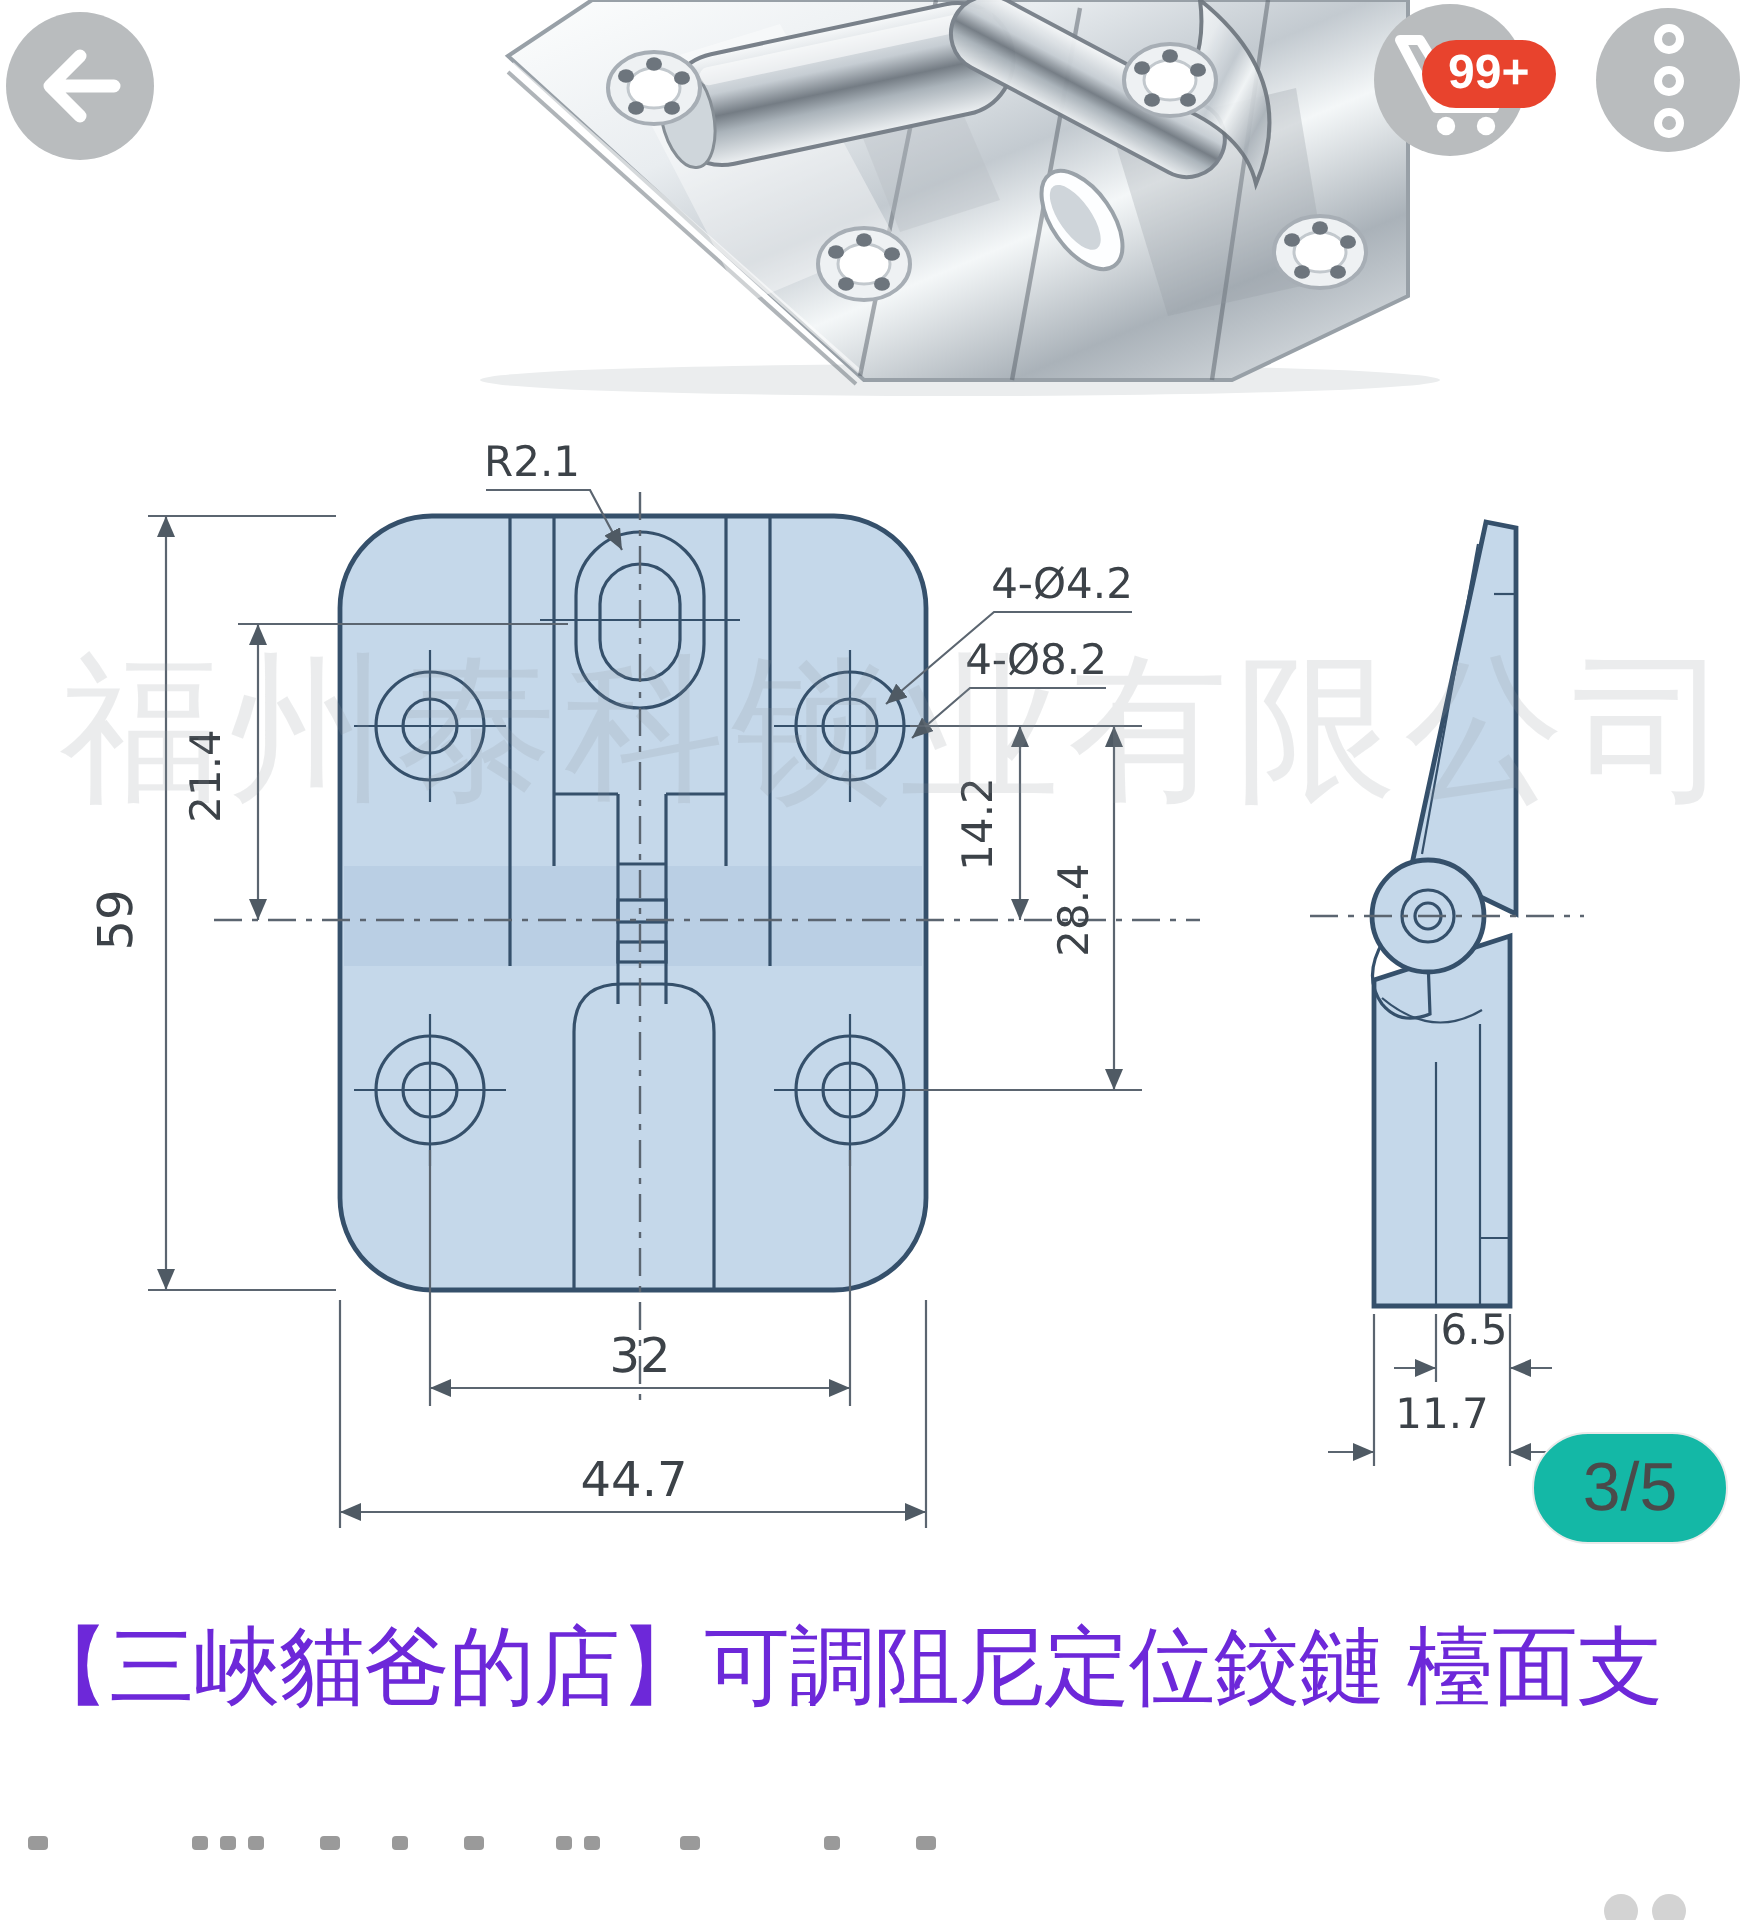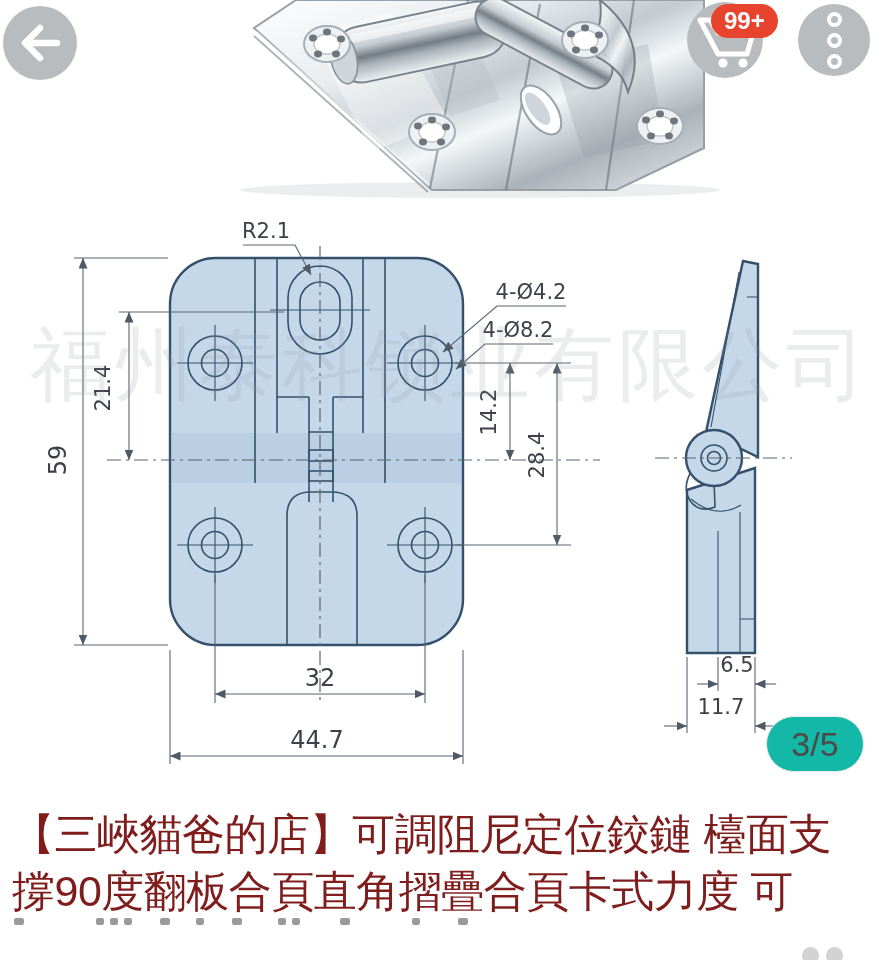--- a/index.html
+++ b/index.html
@@ -6,29 +6,29 @@
   .page{position:relative;width:874px;height:960px;overflow:hidden;background:#fff;
         font-family:"Liberation Sans",sans-serif;}
   .stage{position:absolute;left:0;top:0;z-index:0;}
   
   .circle-btn{position:absolute;z-index:5;border-radius:50%;background:#b9bcbe;
               display:flex;align-items:center;justify-content:center;}
   #backBtn{left:3px;top:6px;width:74px;height:74px;}
   #cartBtn{left:687px;top:2px;width:76px;height:76px;}
   #kebabBtn{left:798px;top:4px;width:72px;height:72px;flex-direction:column;gap:6px;}
   .kebab-dot{width:7px;height:7px;border:4px solid #fff;border-radius:50%;background:transparent;}
-  .badge{position:absolute;z-index:6;left:711px;top:4px;height:34px;line-height:34px;
+  .badge{position:absolute;z-index:6;left:711px;top:20px;height:34px;line-height:34px;
          padding:0 13px;border-radius:17px;background:#e8432d;color:#fff;
          font-size:24px;font-weight:bold;}
   
   .pager{position:absolute;z-index:4;left:766px;top:716px;width:96px;height:54px;
          border-radius:28px;background:#14b8a6;border:1px solid #e9e9e9;color:#4a4a4a;
          font-size:34px;display:flex;align-items:center;justify-content:center;}
   
-  .title{position:absolute;z-index:3;left:12px;top:806px;width:856px;color:#7f1d1d;
+  .title{position:absolute;z-index:3;left:12px;top:806px;width:856px;color:#6d28d9;
          font-size:43px;line-height:57px;letter-spacing:-0.5px;white-space:nowrap;}
   .frag-row{position:absolute;z-index:3;left:0;top:918px;width:874px;height:12px;}
   .frag{position:absolute;background:#9a9a9a;border-radius:2px;height:7px;}
   .corner-dot{position:absolute;z-index:2;width:17px;height:17px;border-radius:50%;background:#d3d3d3;}
   
   .outline{stroke:#35506b;stroke-width:2.4;}
   .ln{stroke:#35506b;stroke-width:1.6;fill:none;}
   .thin{stroke:#35506b;stroke-width:1.1;fill:none;}
   .cl{stroke:#5b6570;stroke-width:1.2;fill:none;stroke-dasharray:14 5 3 5;}
   .dim{stroke:#5b6570;stroke-width:1.1;fill:none;}
@@ -248,21 +248,20 @@
   <div class="circle-btn" id="kebabBtn">
     <span class="kebab-dot"></span>
     <span class="kebab-dot"></span>
     <span class="kebab-dot"></span>
   </div>
 
   <div class="pager">3/5</div>
 
   <div class="title">
     <div>【三峽貓爸的店】可調阻尼定位鉸鏈 檯面支</div>
-    <div>撐90度翻板合頁直角摺疊合頁卡式力度 可</div>
   </div>
 
   <div class="frag-row">
     <div class="frag" style="left:14px;width:10px;"></div>
     <div class="frag" style="left:96px;width:8px;"></div>
     <div class="frag" style="left:110px;width:8px;"></div>
     <div class="frag" style="left:124px;width:8px;"></div>
     <div class="frag" style="left:160px;width:10px;"></div>
     <div class="frag" style="left:196px;width:8px;"></div>
     <div class="frag" style="left:232px;width:10px;"></div>

